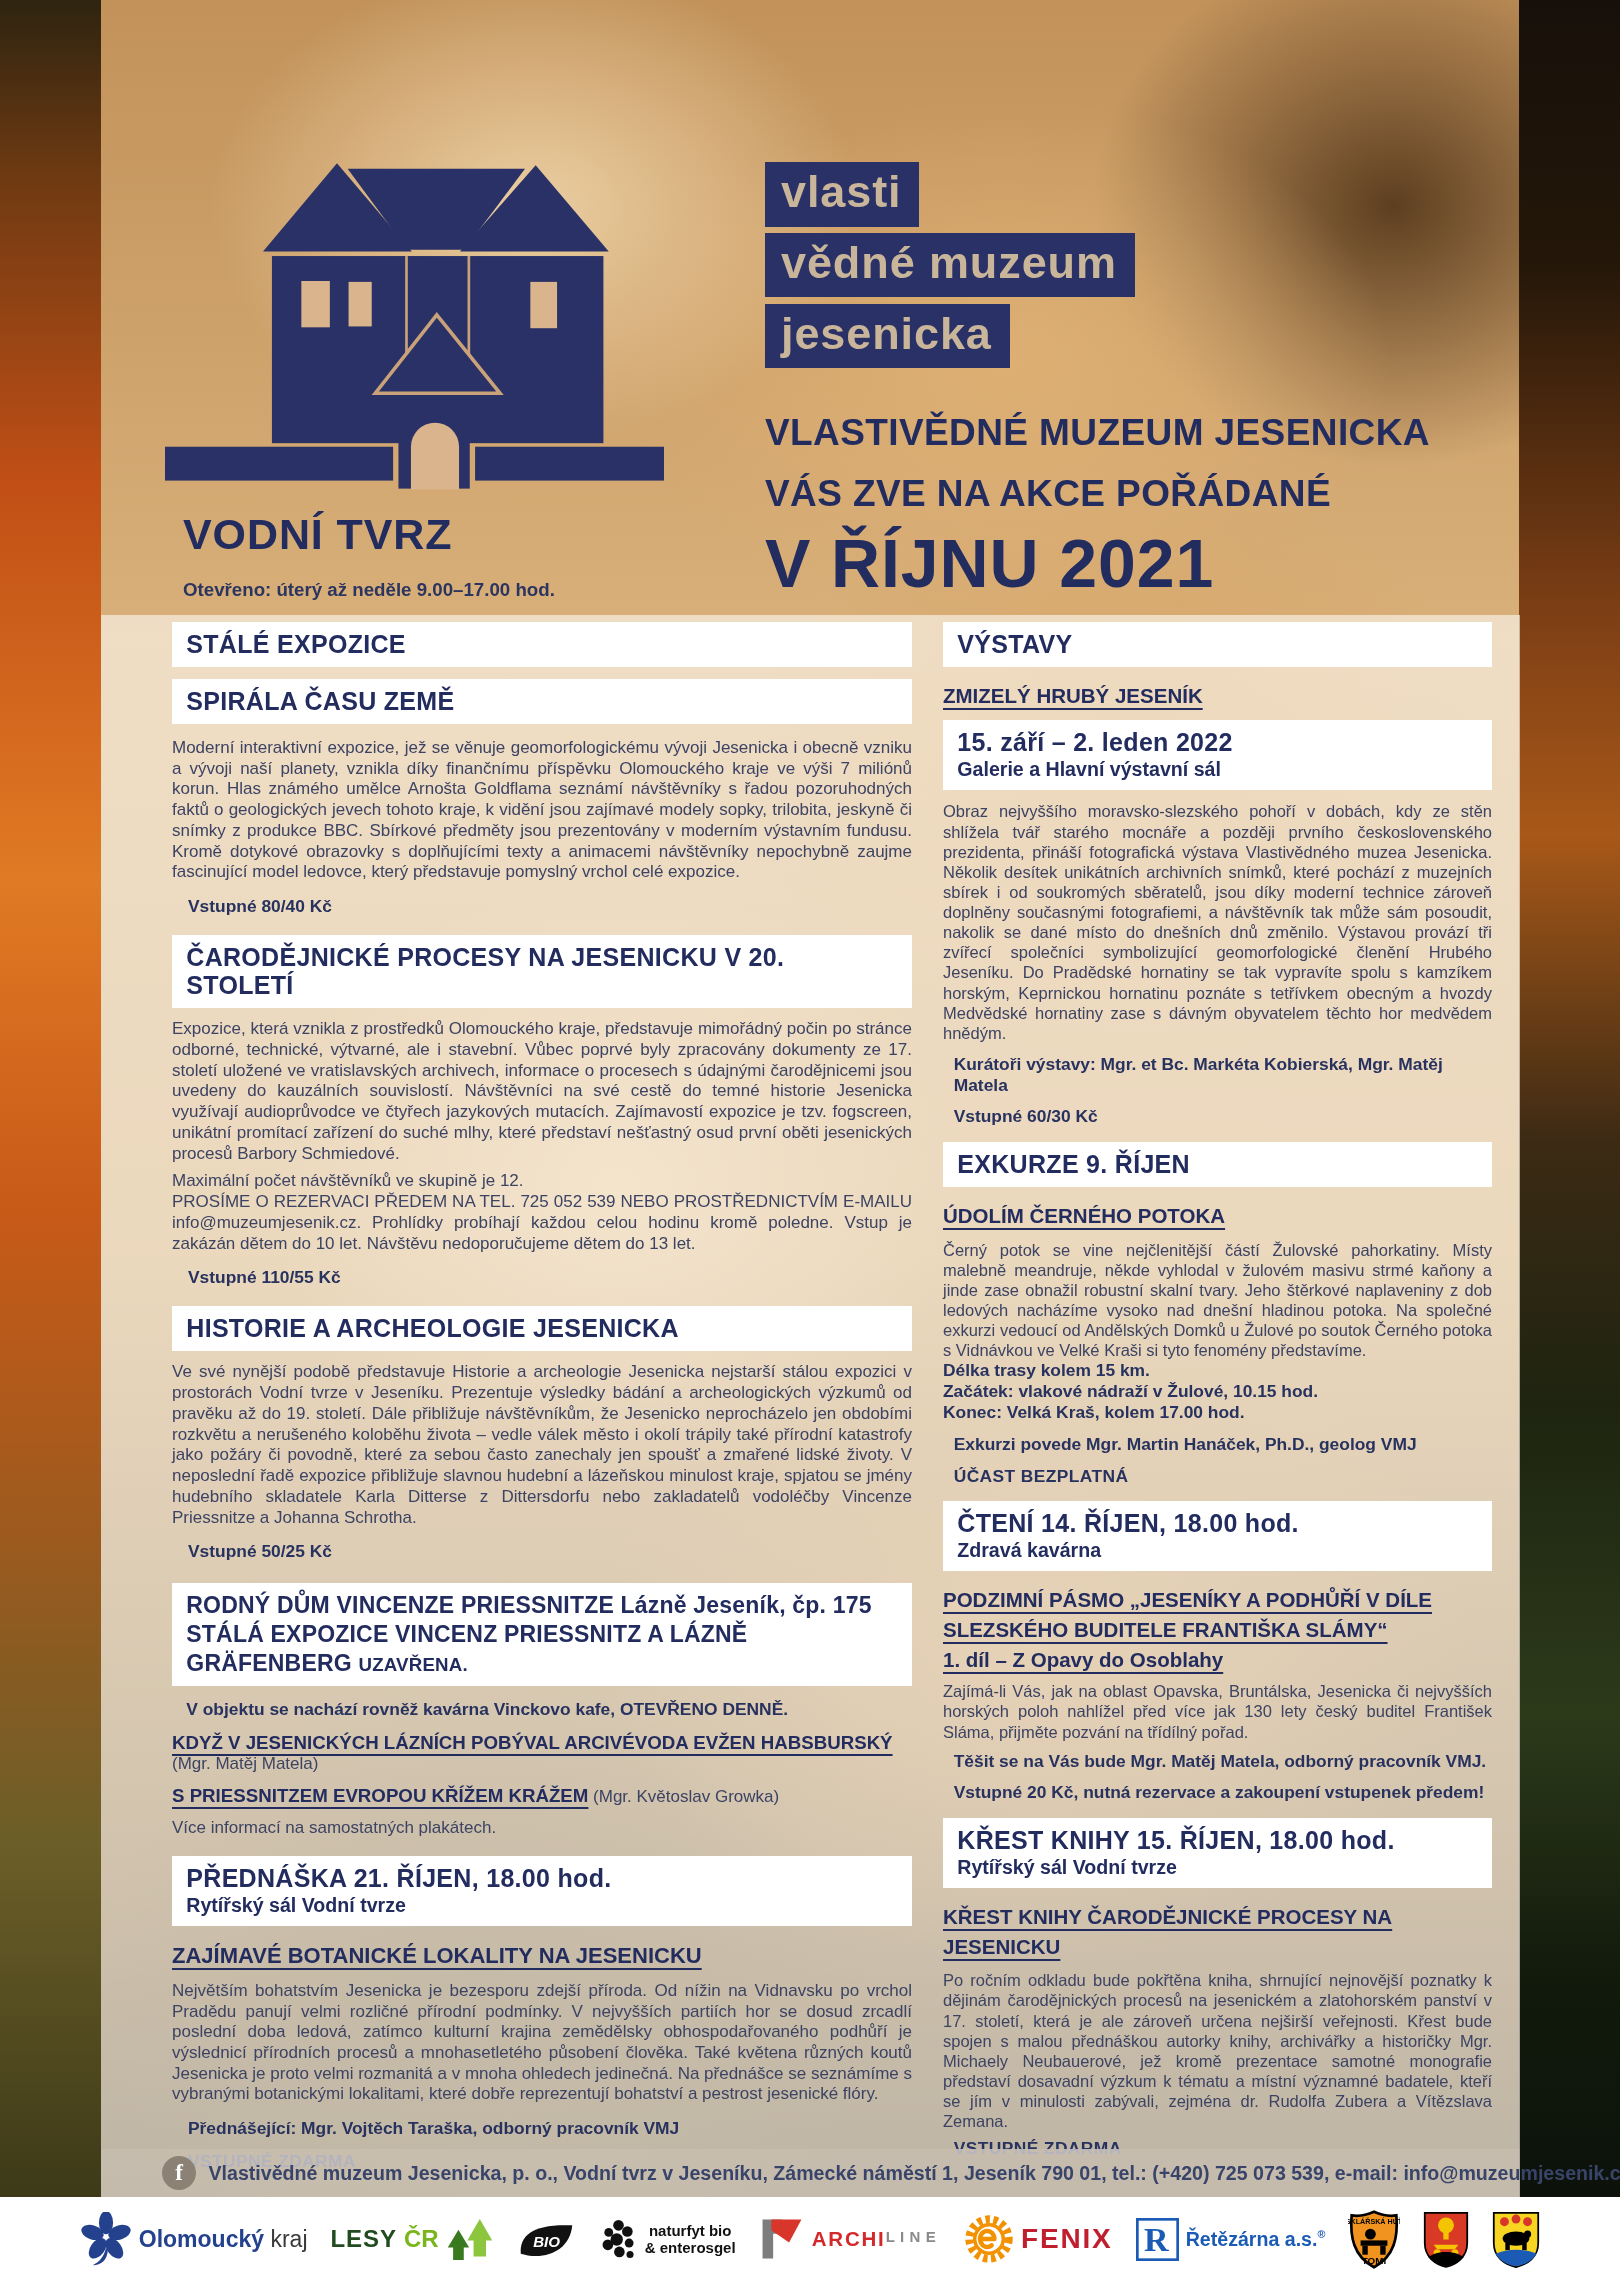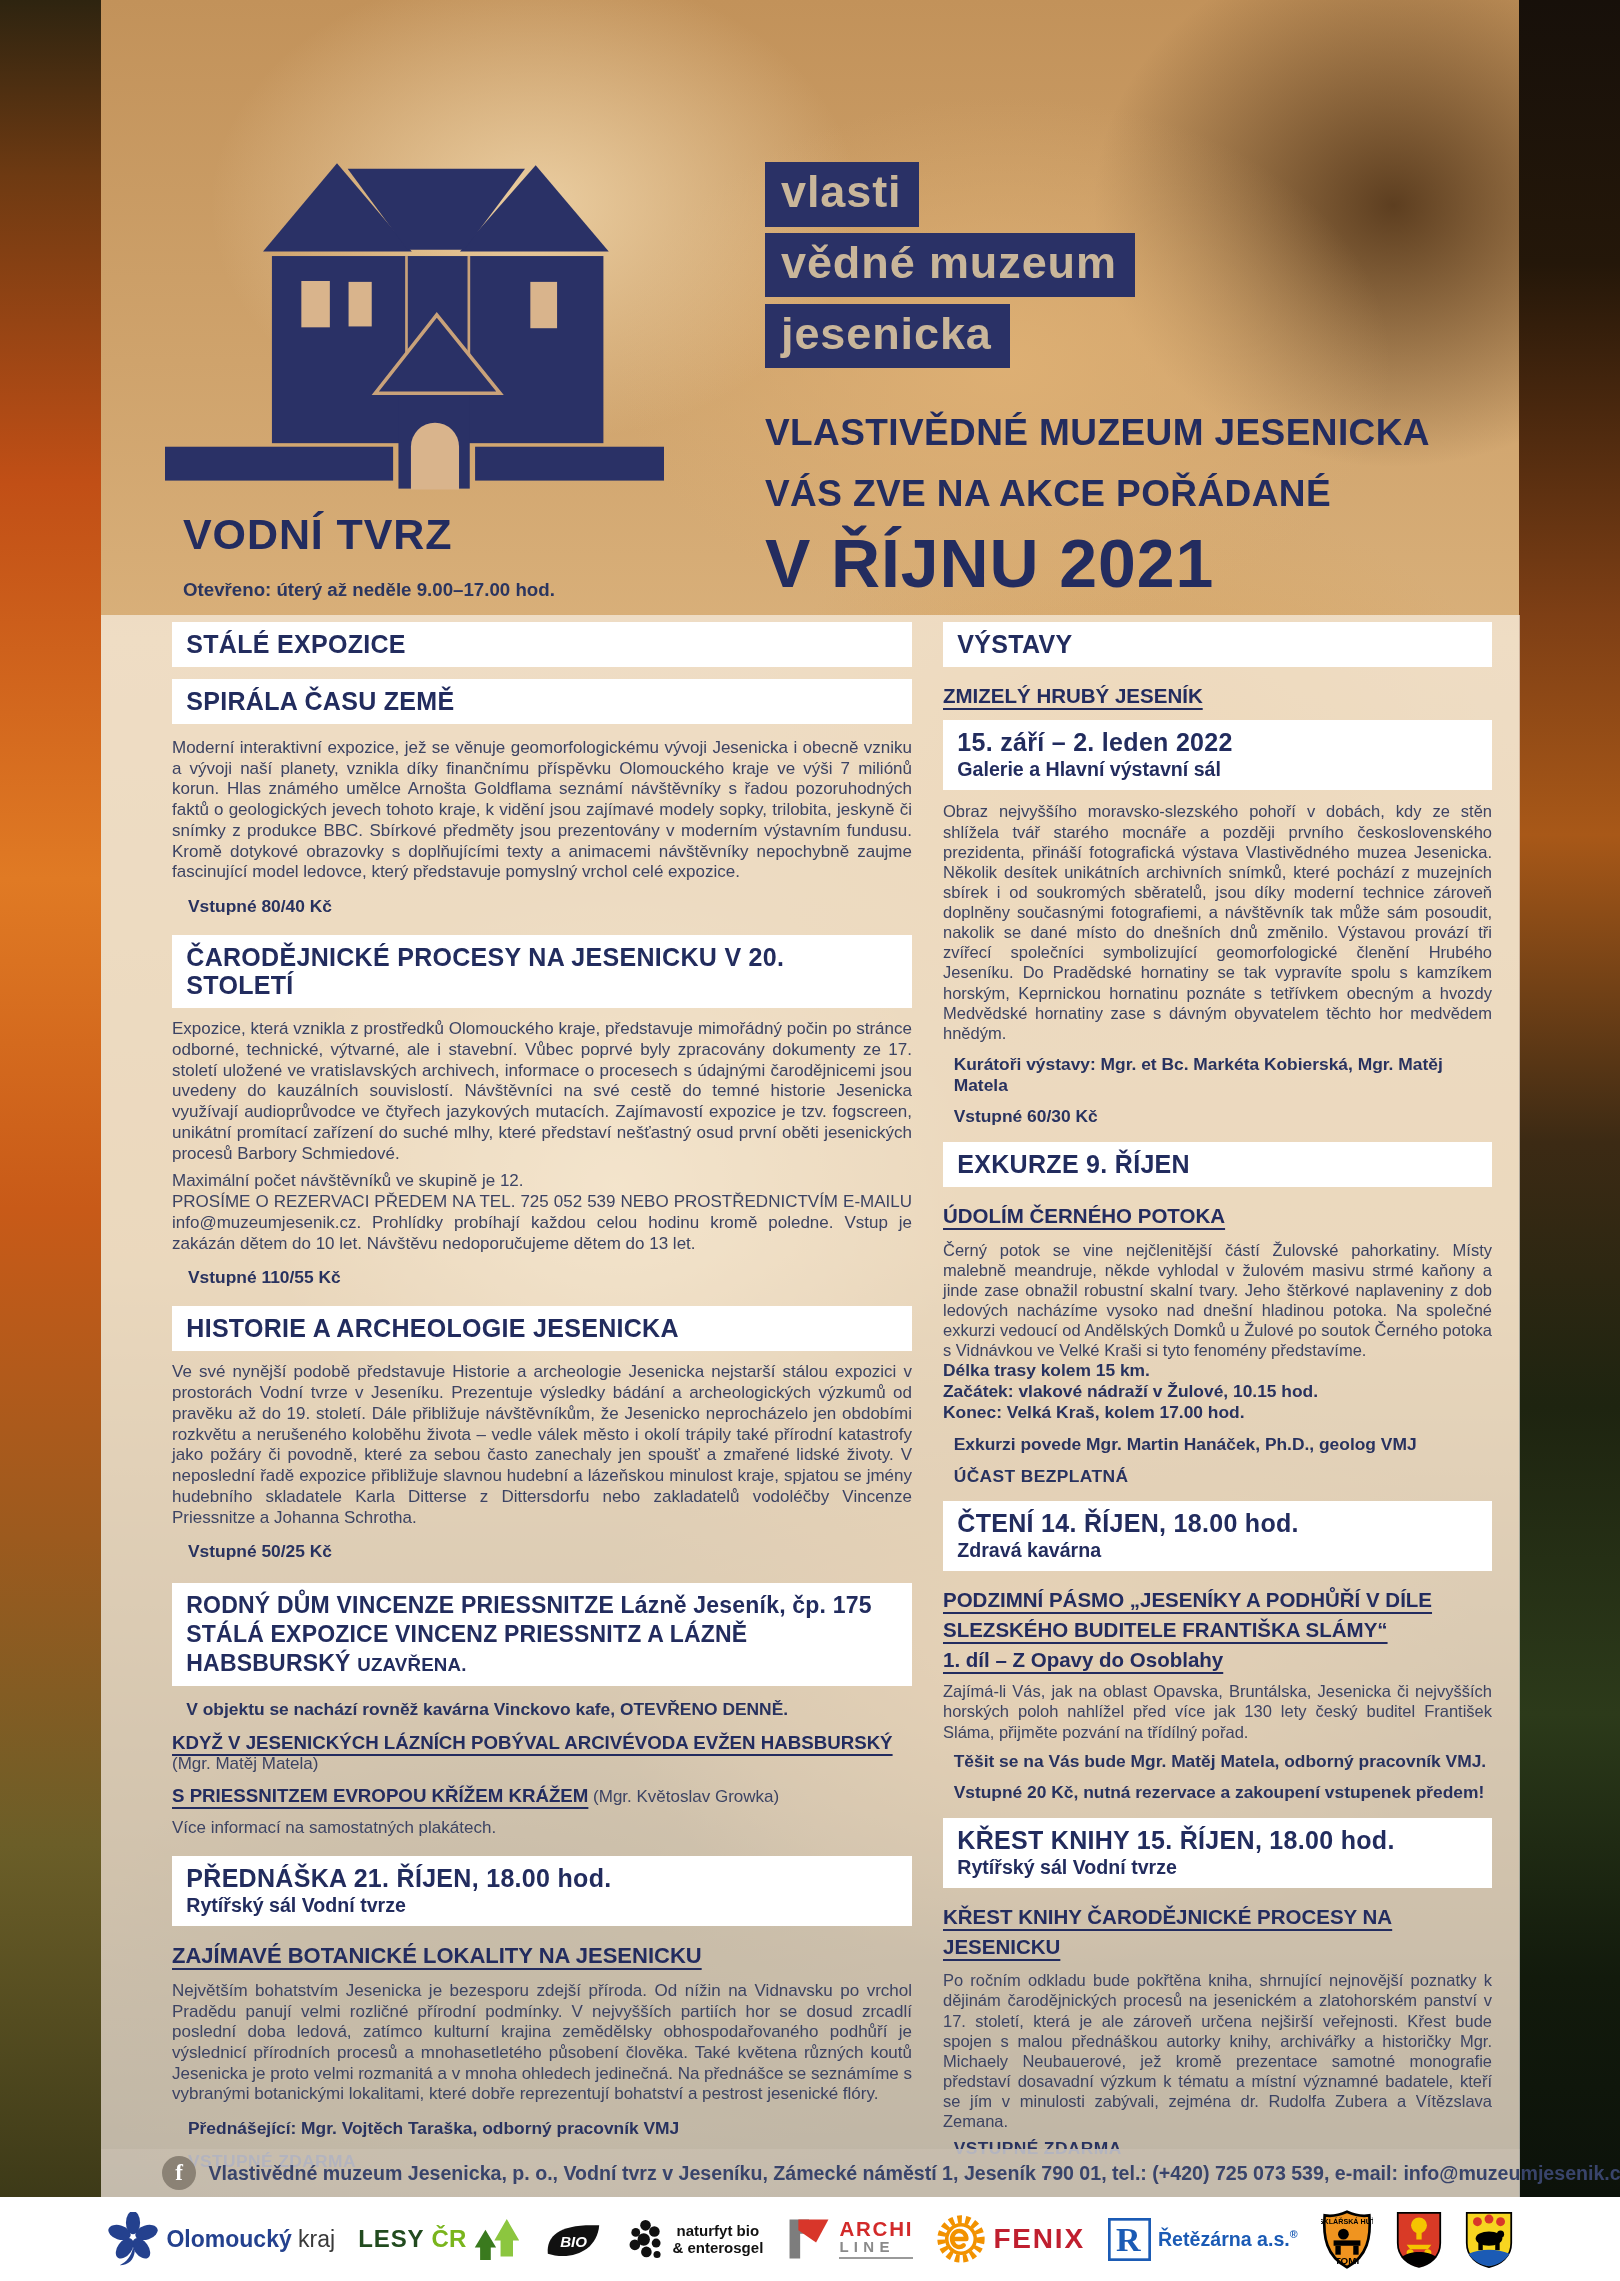--- a/index.html
+++ b/index.html
@@ -61,21 +61,21 @@
   .fb-icon{width:34px;height:34px;border-radius:50%;background:#8b8275;color:#fff;
     display:flex;align-items:center;justify-content:center;font-size:23px;font-weight:bold;
     font-family:"Liberation Serif",serif;margin:0 12.5px 0 61px;flex:0 0 auto;}
   .contact{font-size:19.6px;font-weight:bold;color:#39446b;white-space:nowrap;}
   .sp-item{display:flex;align-items:center;gap:7.1px;flex:0 0 auto;}
   .olo-b{font-size:23px;font-weight:bold;color:#24418e;}
   .olo-r{font-size:23px;color:#3a3a3a;}
   .lesy-d{font-size:24px;font-weight:bold;color:#224b1f;letter-spacing:0.9px;}
   .lesy-g{font-size:24px;font-weight:bold;color:#7ab51d;}
   .nat{font-size:15px;font-weight:bold;color:#111;line-height:1.15;text-align:center;}
-  .archi-txt{display:flex;flex-direction:column;line-height:1;}
+  .archi-txt{display:flex;flex-direction:row;line-height:1;}
   .archi1{font-size:20.5px;font-weight:bold;color:#d22a2a;letter-spacing:1.8px;}
   .archi2{font-size:15px;font-weight:bold;color:#8a8a8a;letter-spacing:5.3px;}
   .archi-bar{height:2.7px;background:#9a9a9a;margin-top:2.7px;}
   .fenix-txt{font-size:28px;font-weight:bold;color:#c01f2f;letter-spacing:1.8px;}
   .retez{font-size:19.6px;font-weight:bold;color:#1b5bb5;}
   .retez sup{font-size:10.7px;}
 </style>
 </head>
 <body>
 
@@ -140,21 +140,21 @@
     <div class="bold-line">Vstupné 110/55 Kč</div>
 
     <div class="box mt20">
       <div class="bh">HISTORIE A ARCHEOLOGIE JESENICKA</div>
     </div>
     <div class="para">Ve své nynější podobě představuje Historie a archeologie Jesenicka nejstarší stálou expozici v prostorách Vodní tvrze v Jeseníku. Prezentuje výsledky bádání a archeologických výzkumů od pravěku až do 19. století. Dále přibližuje návštěvníkům, že Jesenicko neprocházelo jen obdobími rozkvětu a nerušeného koloběhu života – vedle válek město i okolí trápily také přírodní katastrofy jako požáry či povodně, které za sebou často zanechaly jen spoušť a zmařené lidské životy. V neposlední řadě expozice přibližuje slavnou hudební a lázeňskou minulost kraje, spjatou se jmény hudebního skladatele Karla Ditterse z Dittersdorfu nebo zakladatelů vodoléčby Vincenze Priessnitze a Johanna Schrotha.</div>
     <div class="bold-line">Vstupné 50/25 Kč</div>
 
     <div class="box mt24">
       <div class="bh2">RODNÝ DŮM VINCENZE PRIESSNITZE Lázně Jeseník, čp. 175</div>
-      <div class="bh2"><span>STÁLÁ EXPOZICE VINCENZ PRIESSNITZ A LÁZNĚ HABSBURSKÝ</span> <span class="bs-inline">UZAVŘENA.</span></div>
+      <div class="bh2"><span>STÁLÁ EXPOZICE VINCENZ PRIESSNITZ A LÁZNĚ GRÄFENBERG</span> <span class="bs-inline">UZAVŘENA.</span></div>
     </div>
     <div class="bold-line" style="margin-left:14.3px">V objektu se nachází rovněž kavárna Vinckovo kafe, OTEVŘENO DENNĚ.</div>
 
     <div class="lec-line"><span class="ul-inline">KDYŽ V JESENICKÝCH LÁZNÍCH POBÝVAL ARCIVÉVODA EVŽEN HABSBURSKÝ</span><span> (Mgr. Matěj Matela)</span></div>
     <div class="lec-line"><span class="ul-inline">S PRIESSNITZEM EVROPOU KŘÍŽEM KRÁŽEM</span><span> (Mgr. Květoslav Growka)</span></div>
     <div class="plain">Více informací na samostatných plakátech.</div>
 
     <div class="box mt20">
       <div class="bh">PŘEDNÁŠKA 21. ŘÍJEN, 18.00 hod.</div>
       <div class="bs">Rytířský sál Vodní tvrze</div>

